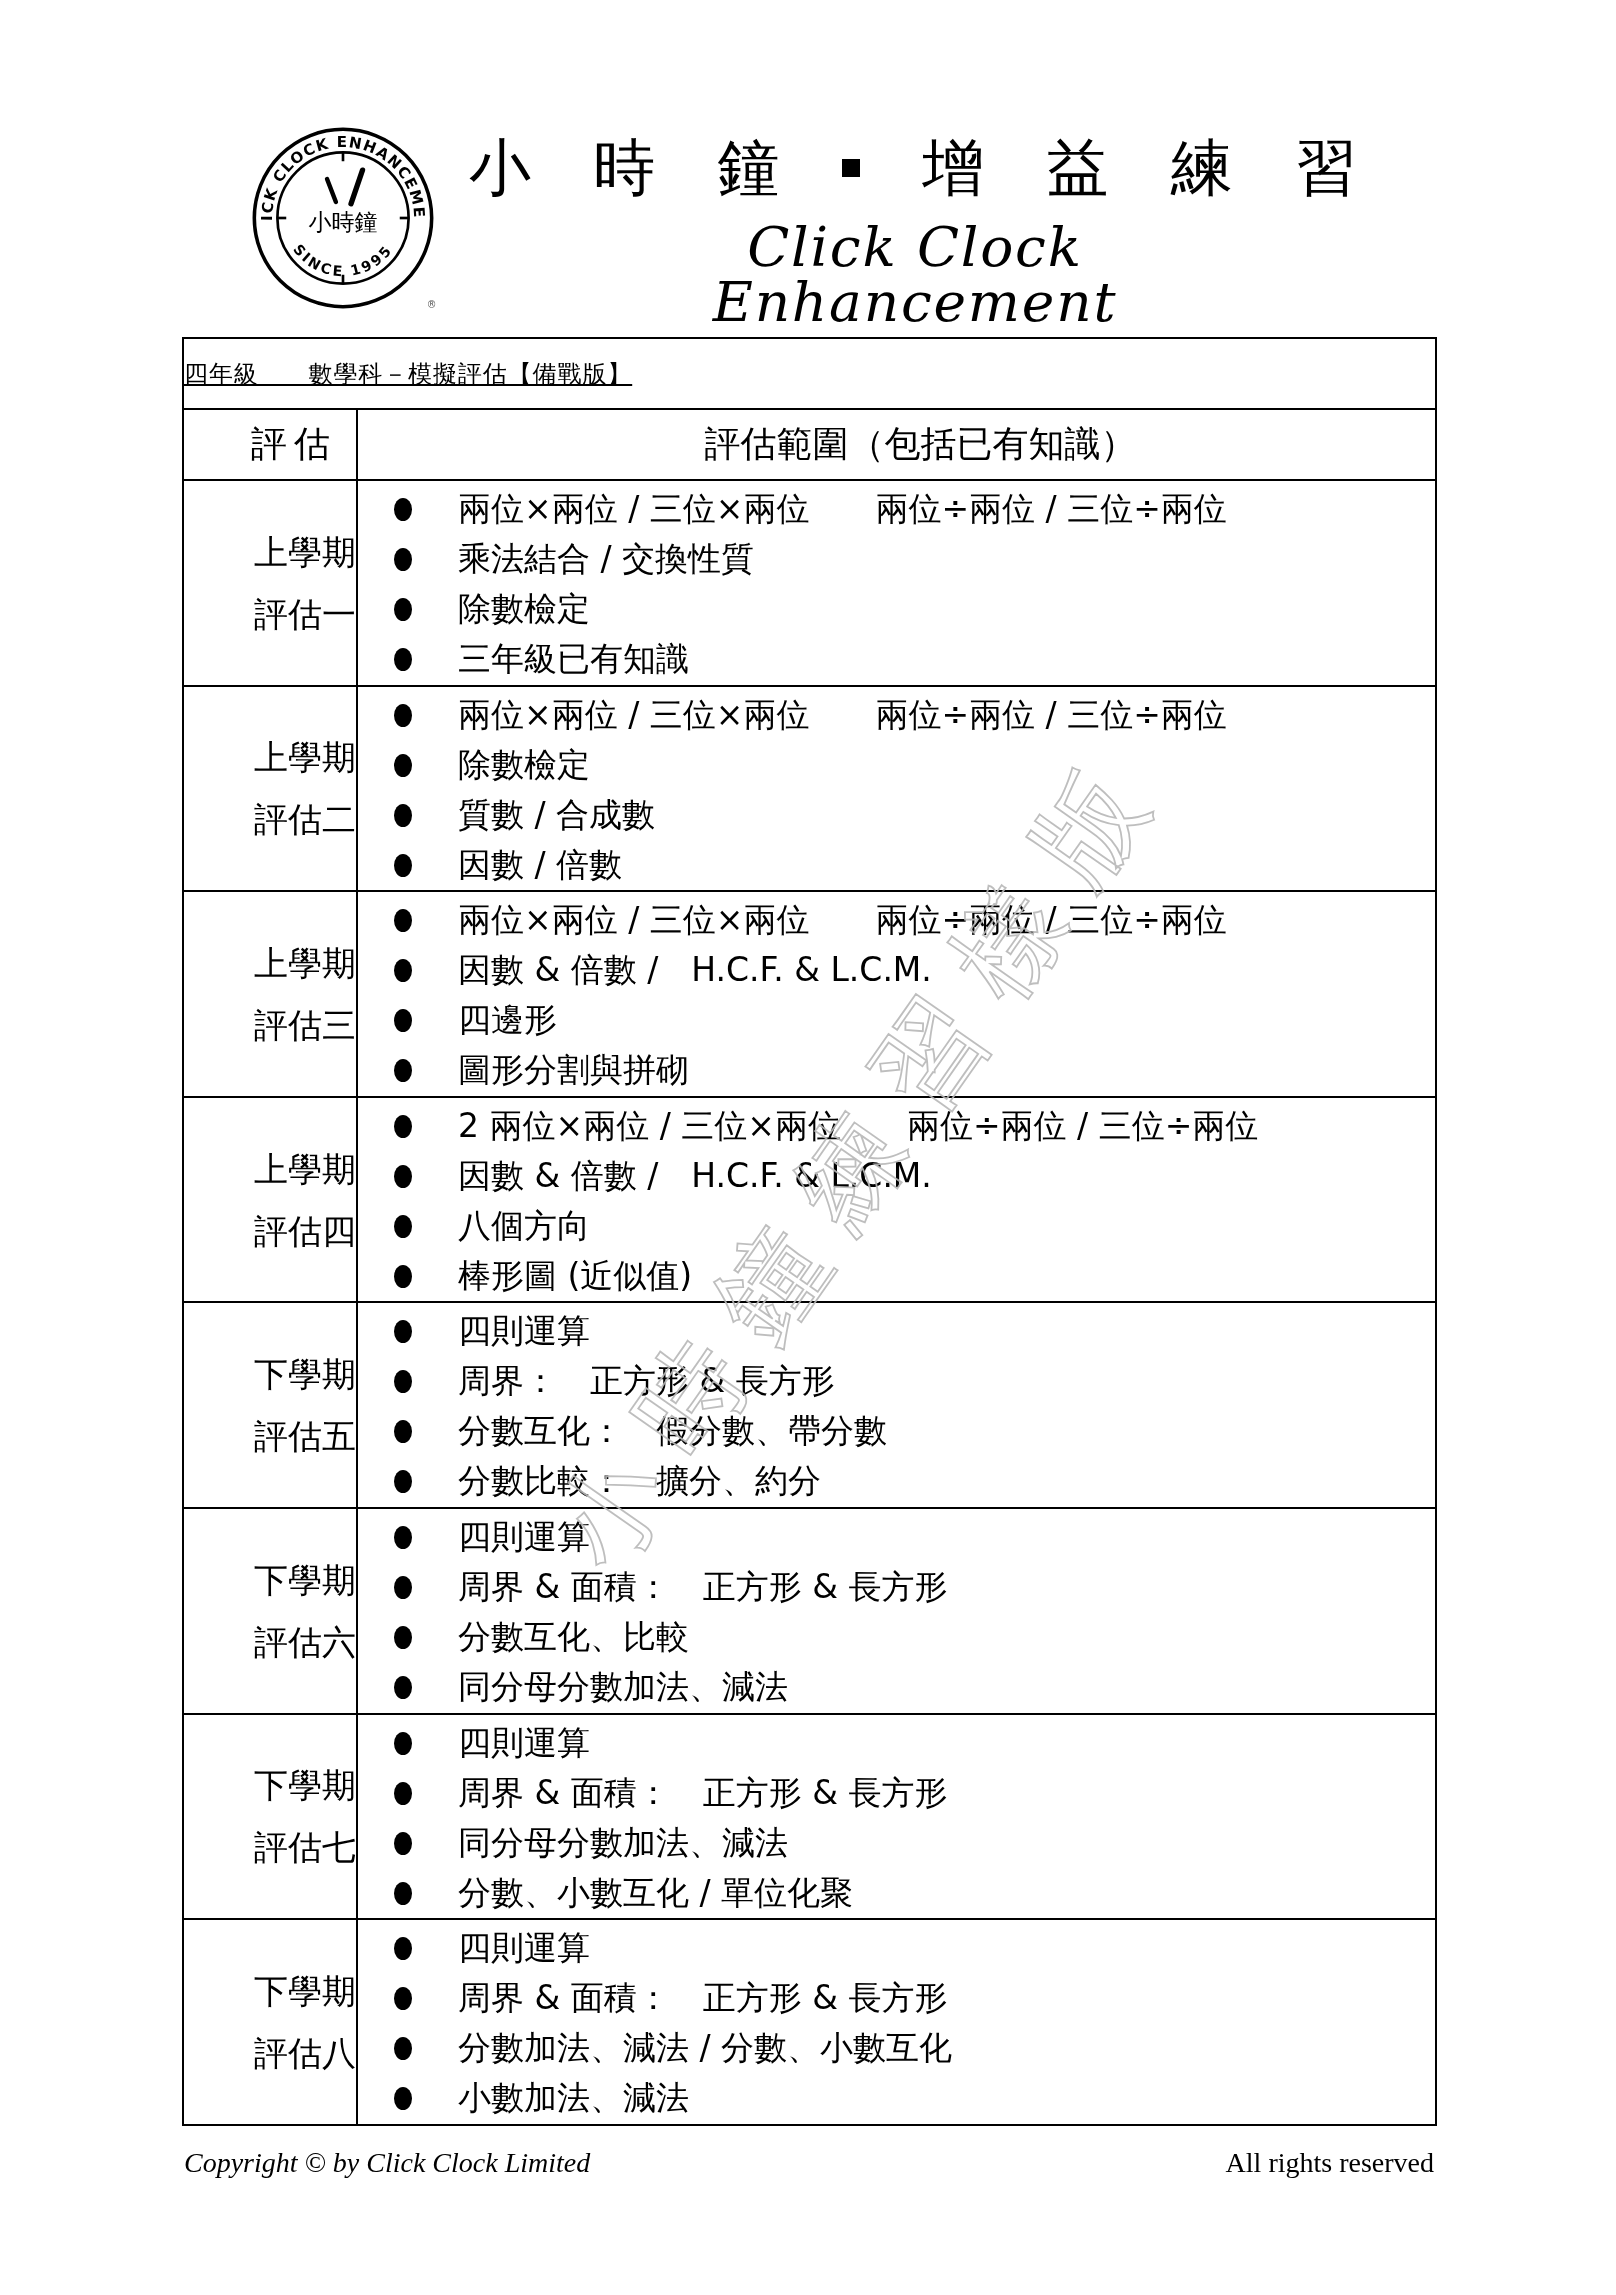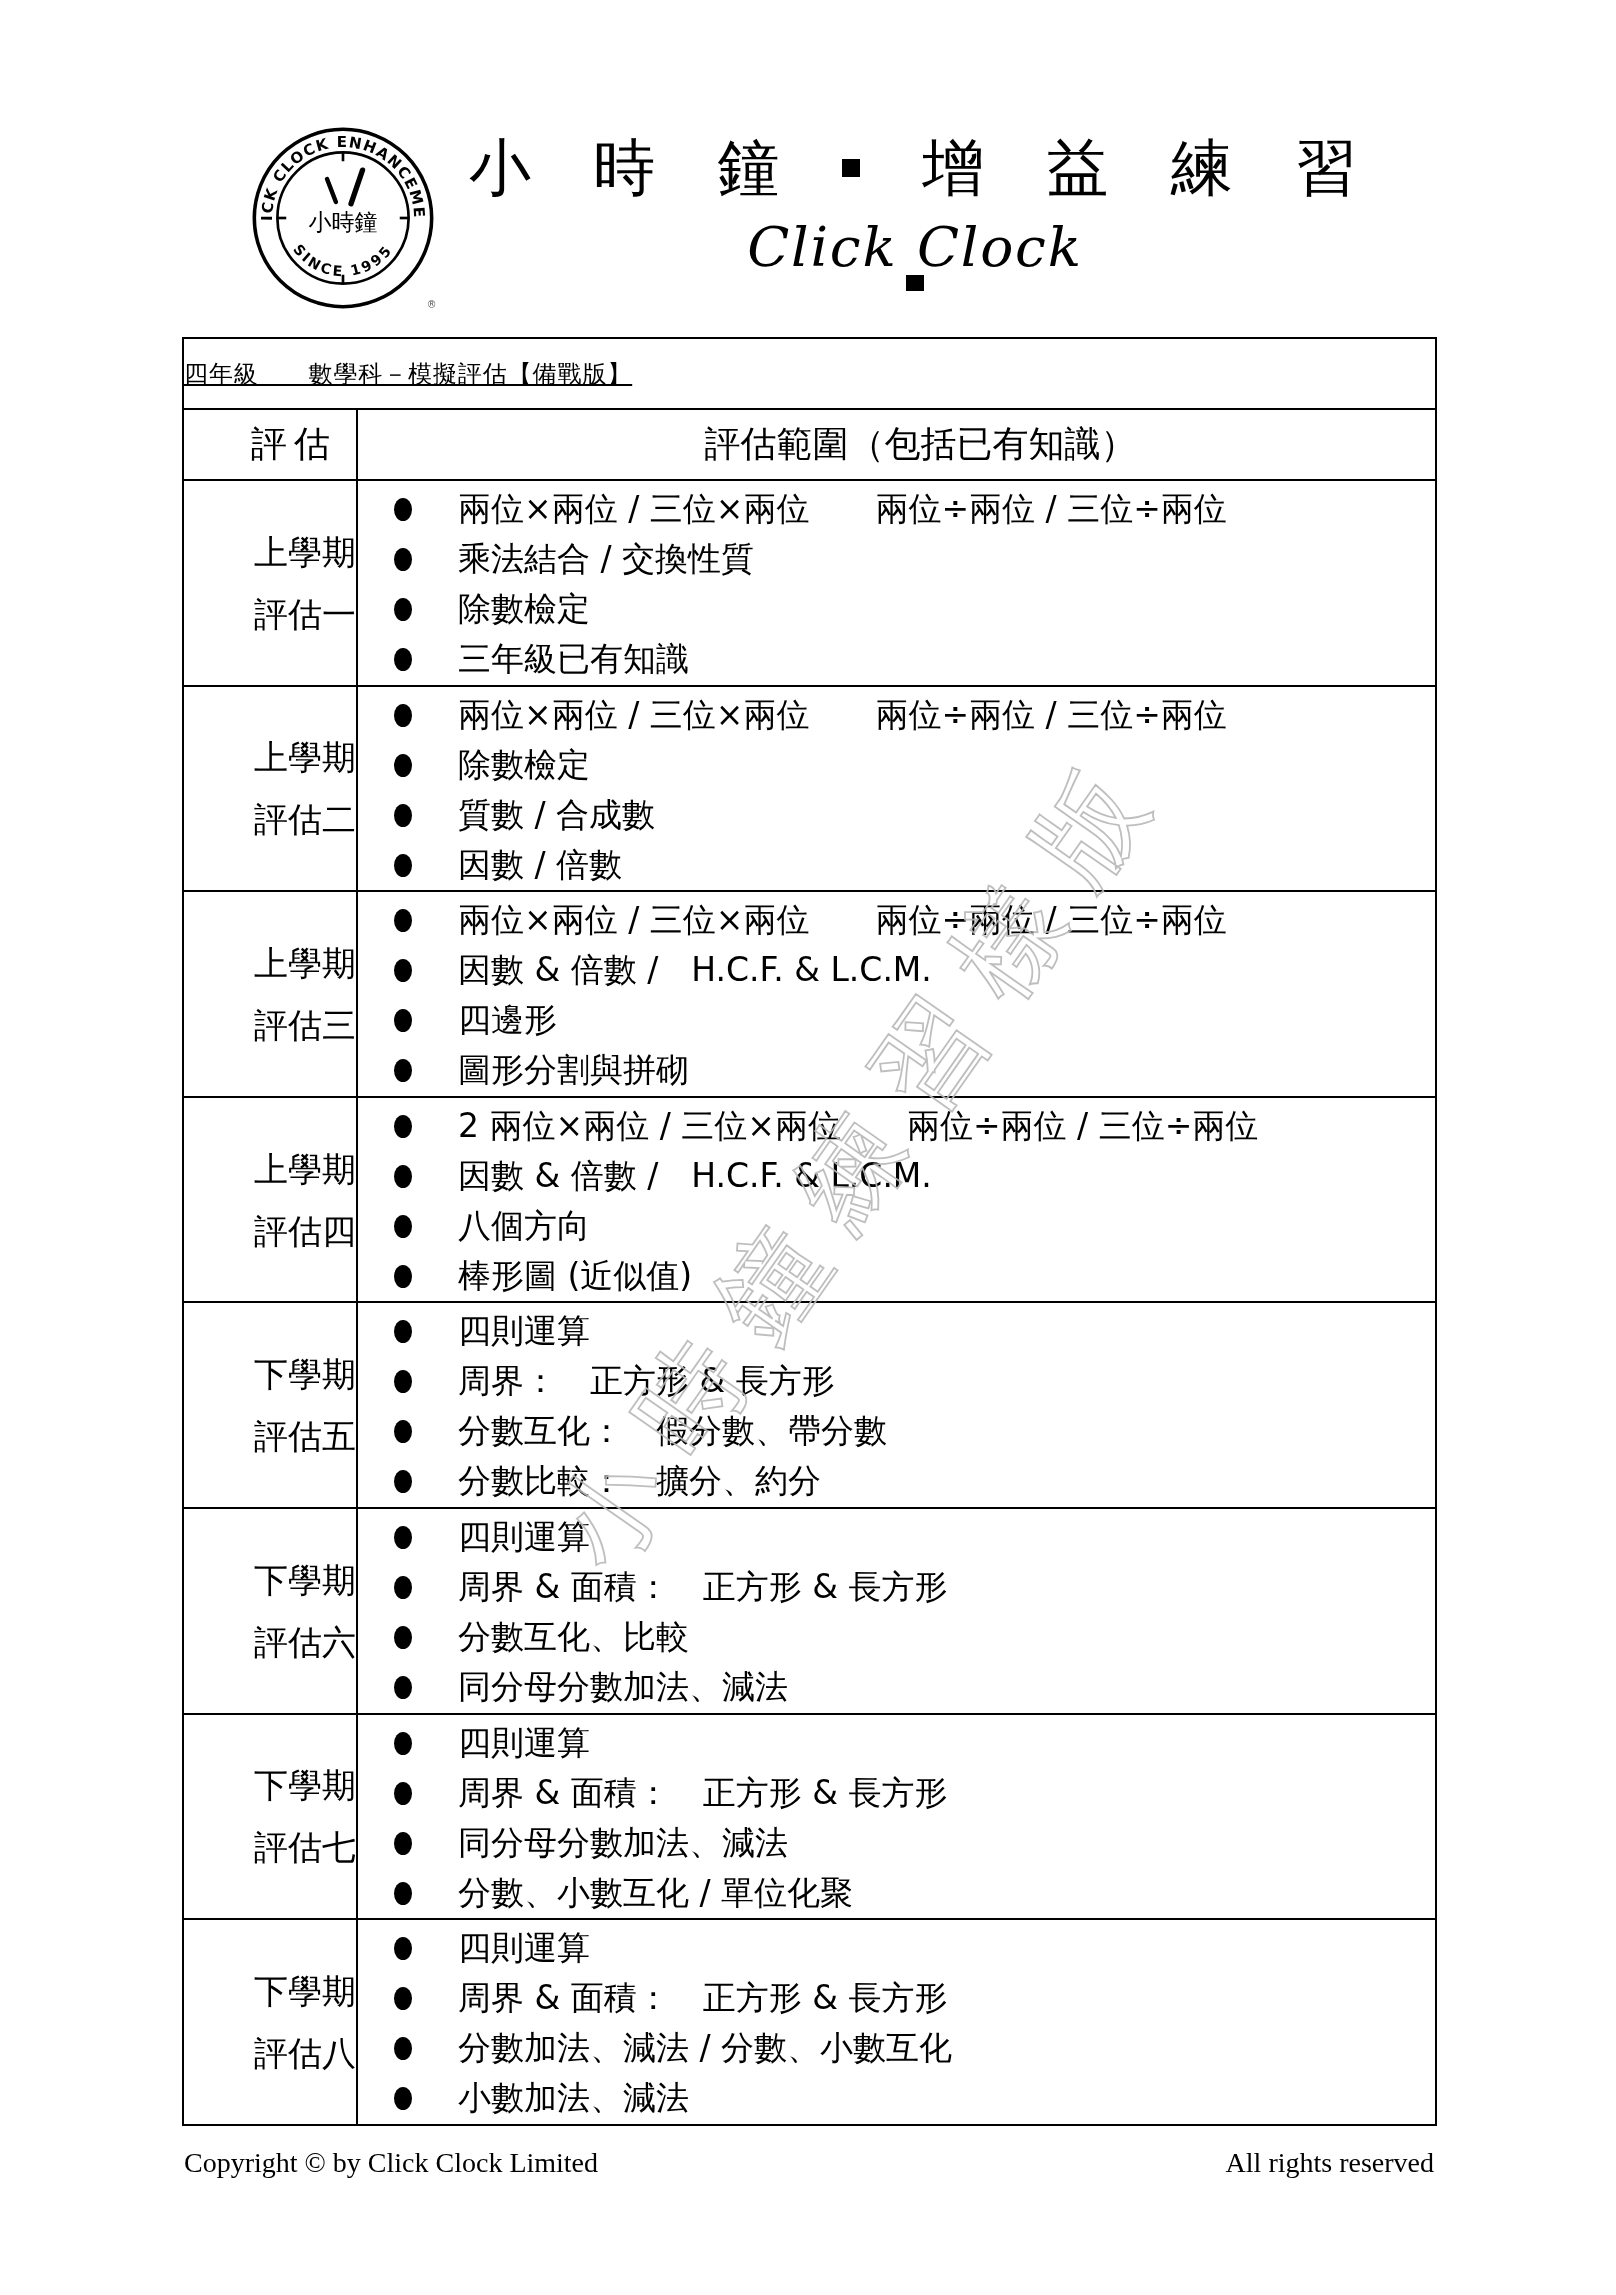--- a/index.html
+++ b/index.html
@@ -151,20 +151,21 @@
     opacity: 0.9;
   }
 
   
   .footer-left {
     position: absolute;
     left: 184px;
     top: 2147px;
     font-family: "Liberation Serif", "DejaVu Serif", serif;
     font-size: 28px;
+    font-style: italic;
   }
   .footer-right {
     position: absolute;
     right: 182px;
     top: 2147px;
     font-family: "Liberation Serif", "DejaVu Serif", serif;
     font-size: 28px;
   }
 </style>
 </head>
@@ -204,20 +205,21 @@
   <span class="brand-sq"></span>
   <span>增</span>
   <span>益</span>
   <span>練</span>
   <span>習</span>
 </div>
 
 <div class="brand-en">
   <span>Click Clock</span>
   <span class="sq"></span>
+  <span>Enhancement</span>
 </div>
 
 <table class="sheet">
   <colgroup>
       <col class="c1">
       <col class="c2">
     </colgroup>
   <tbody>
       <tr class="row-title">
     <td colspan="2">四年級　　數學科－模擬評估【備戰版】</td>

